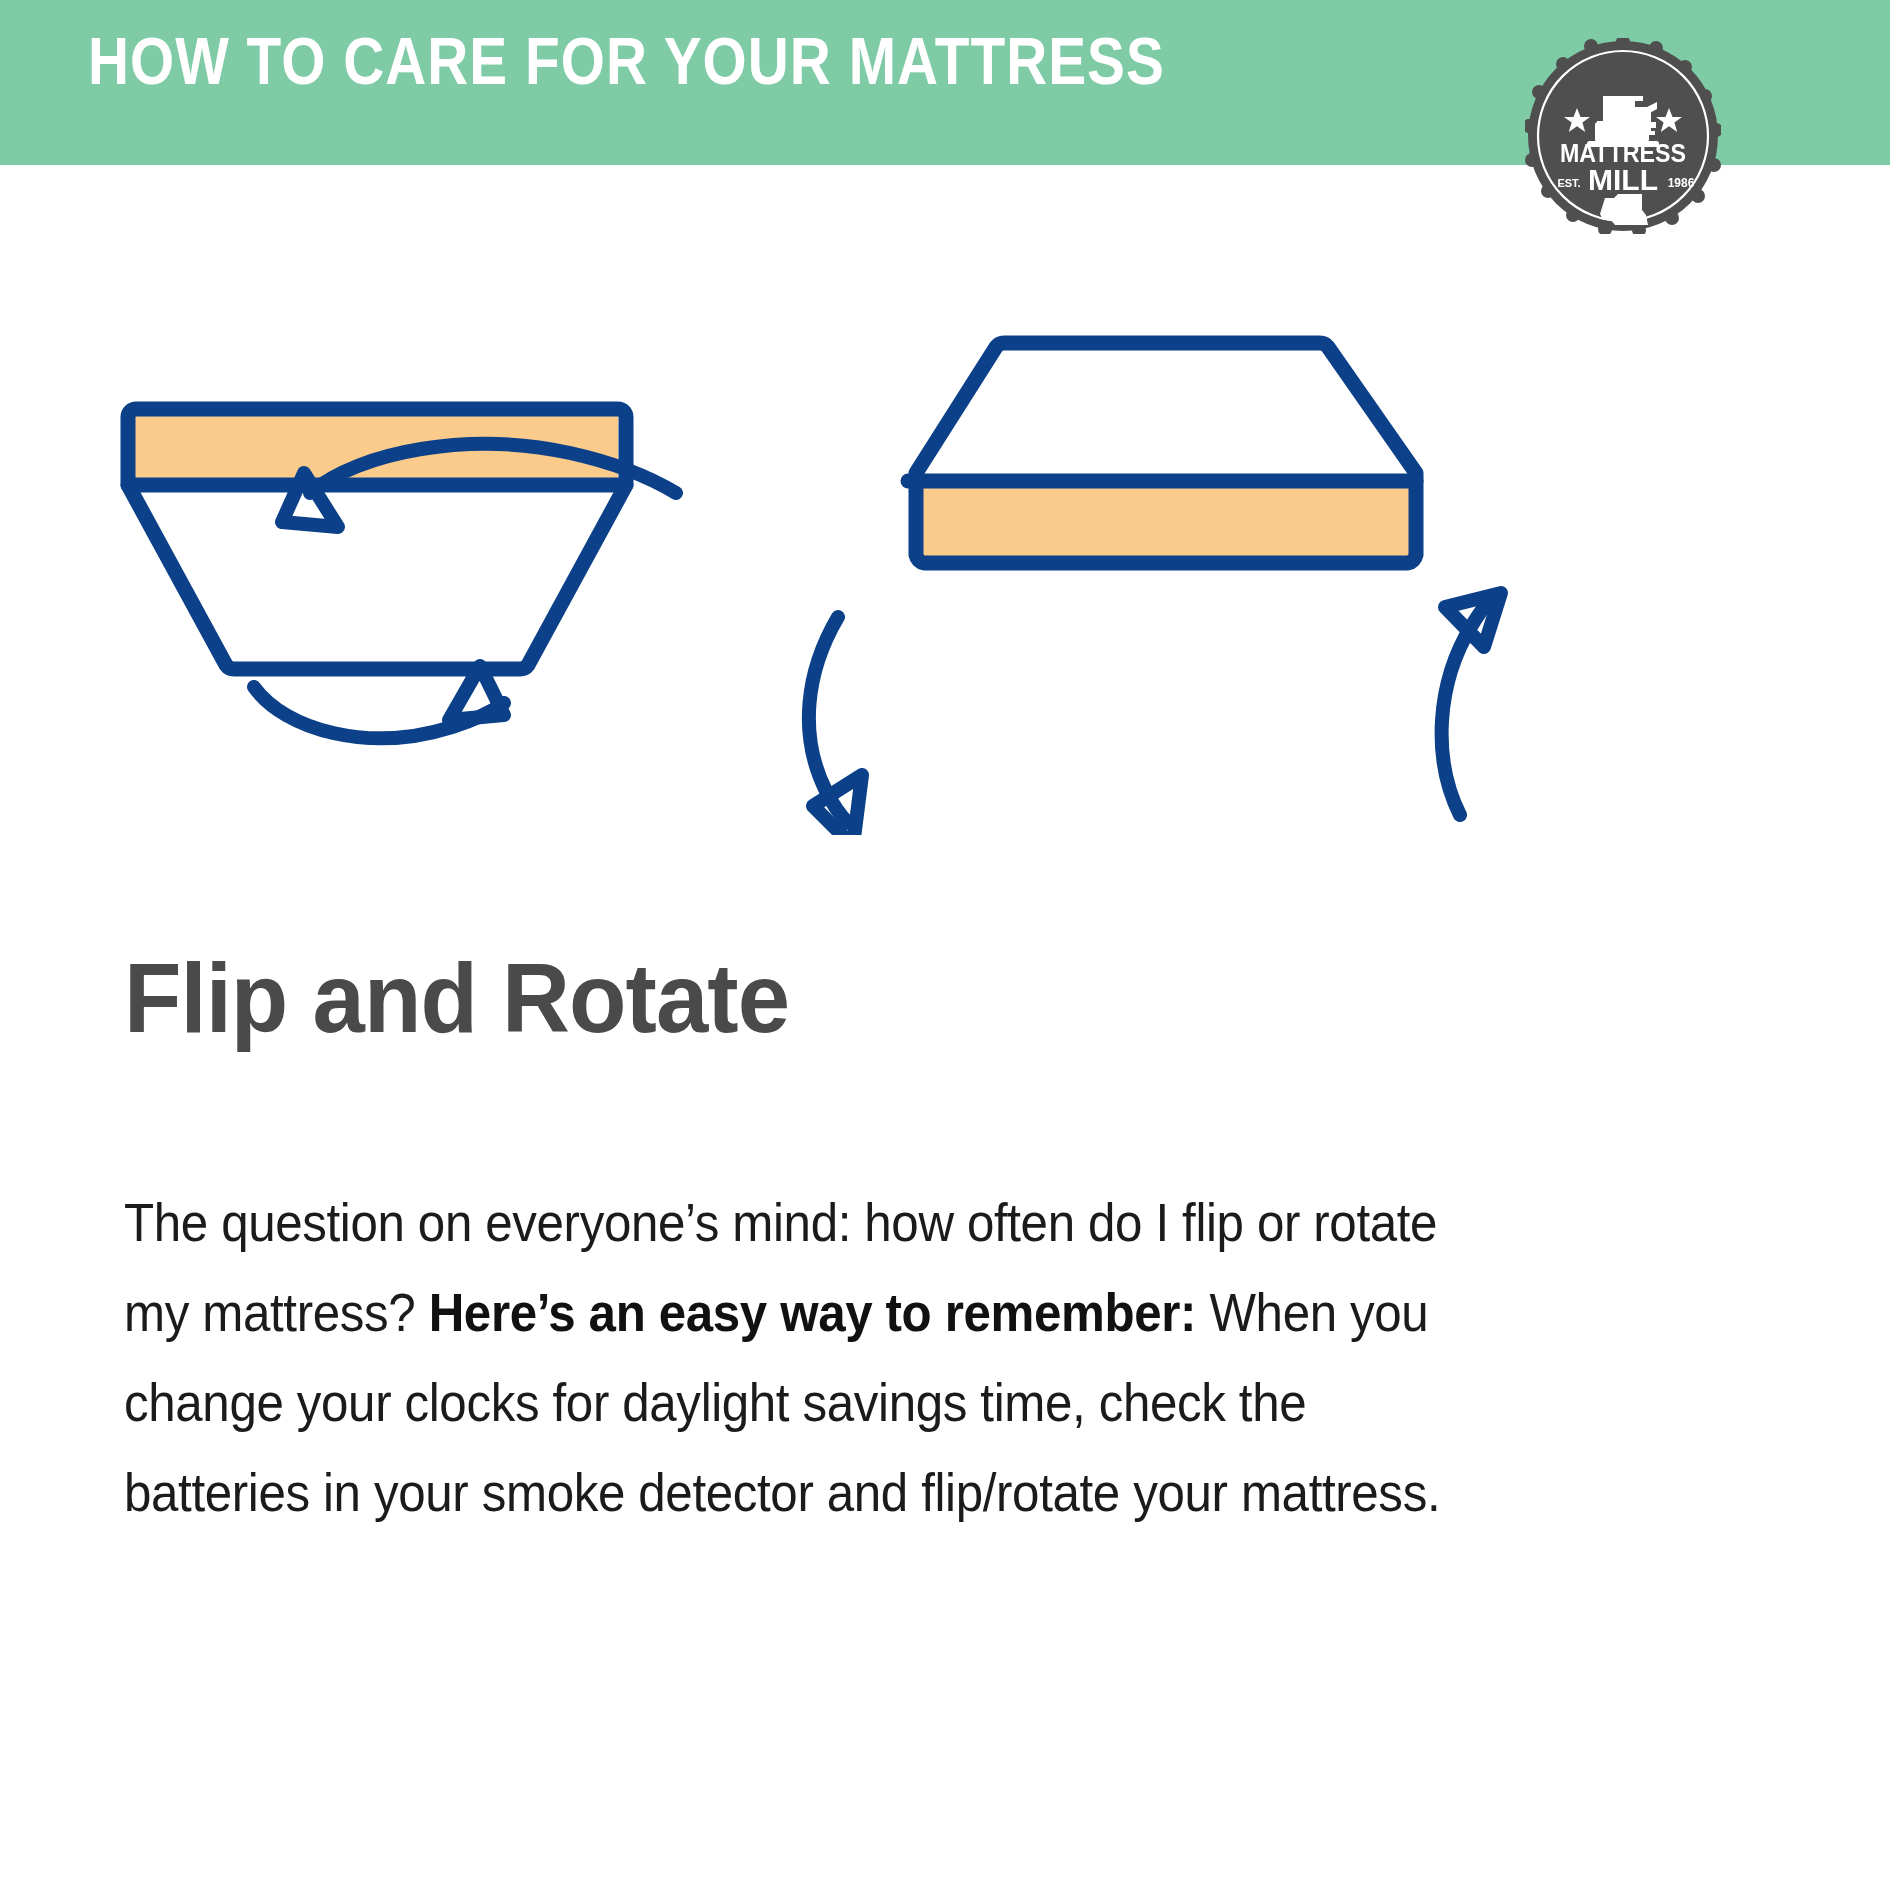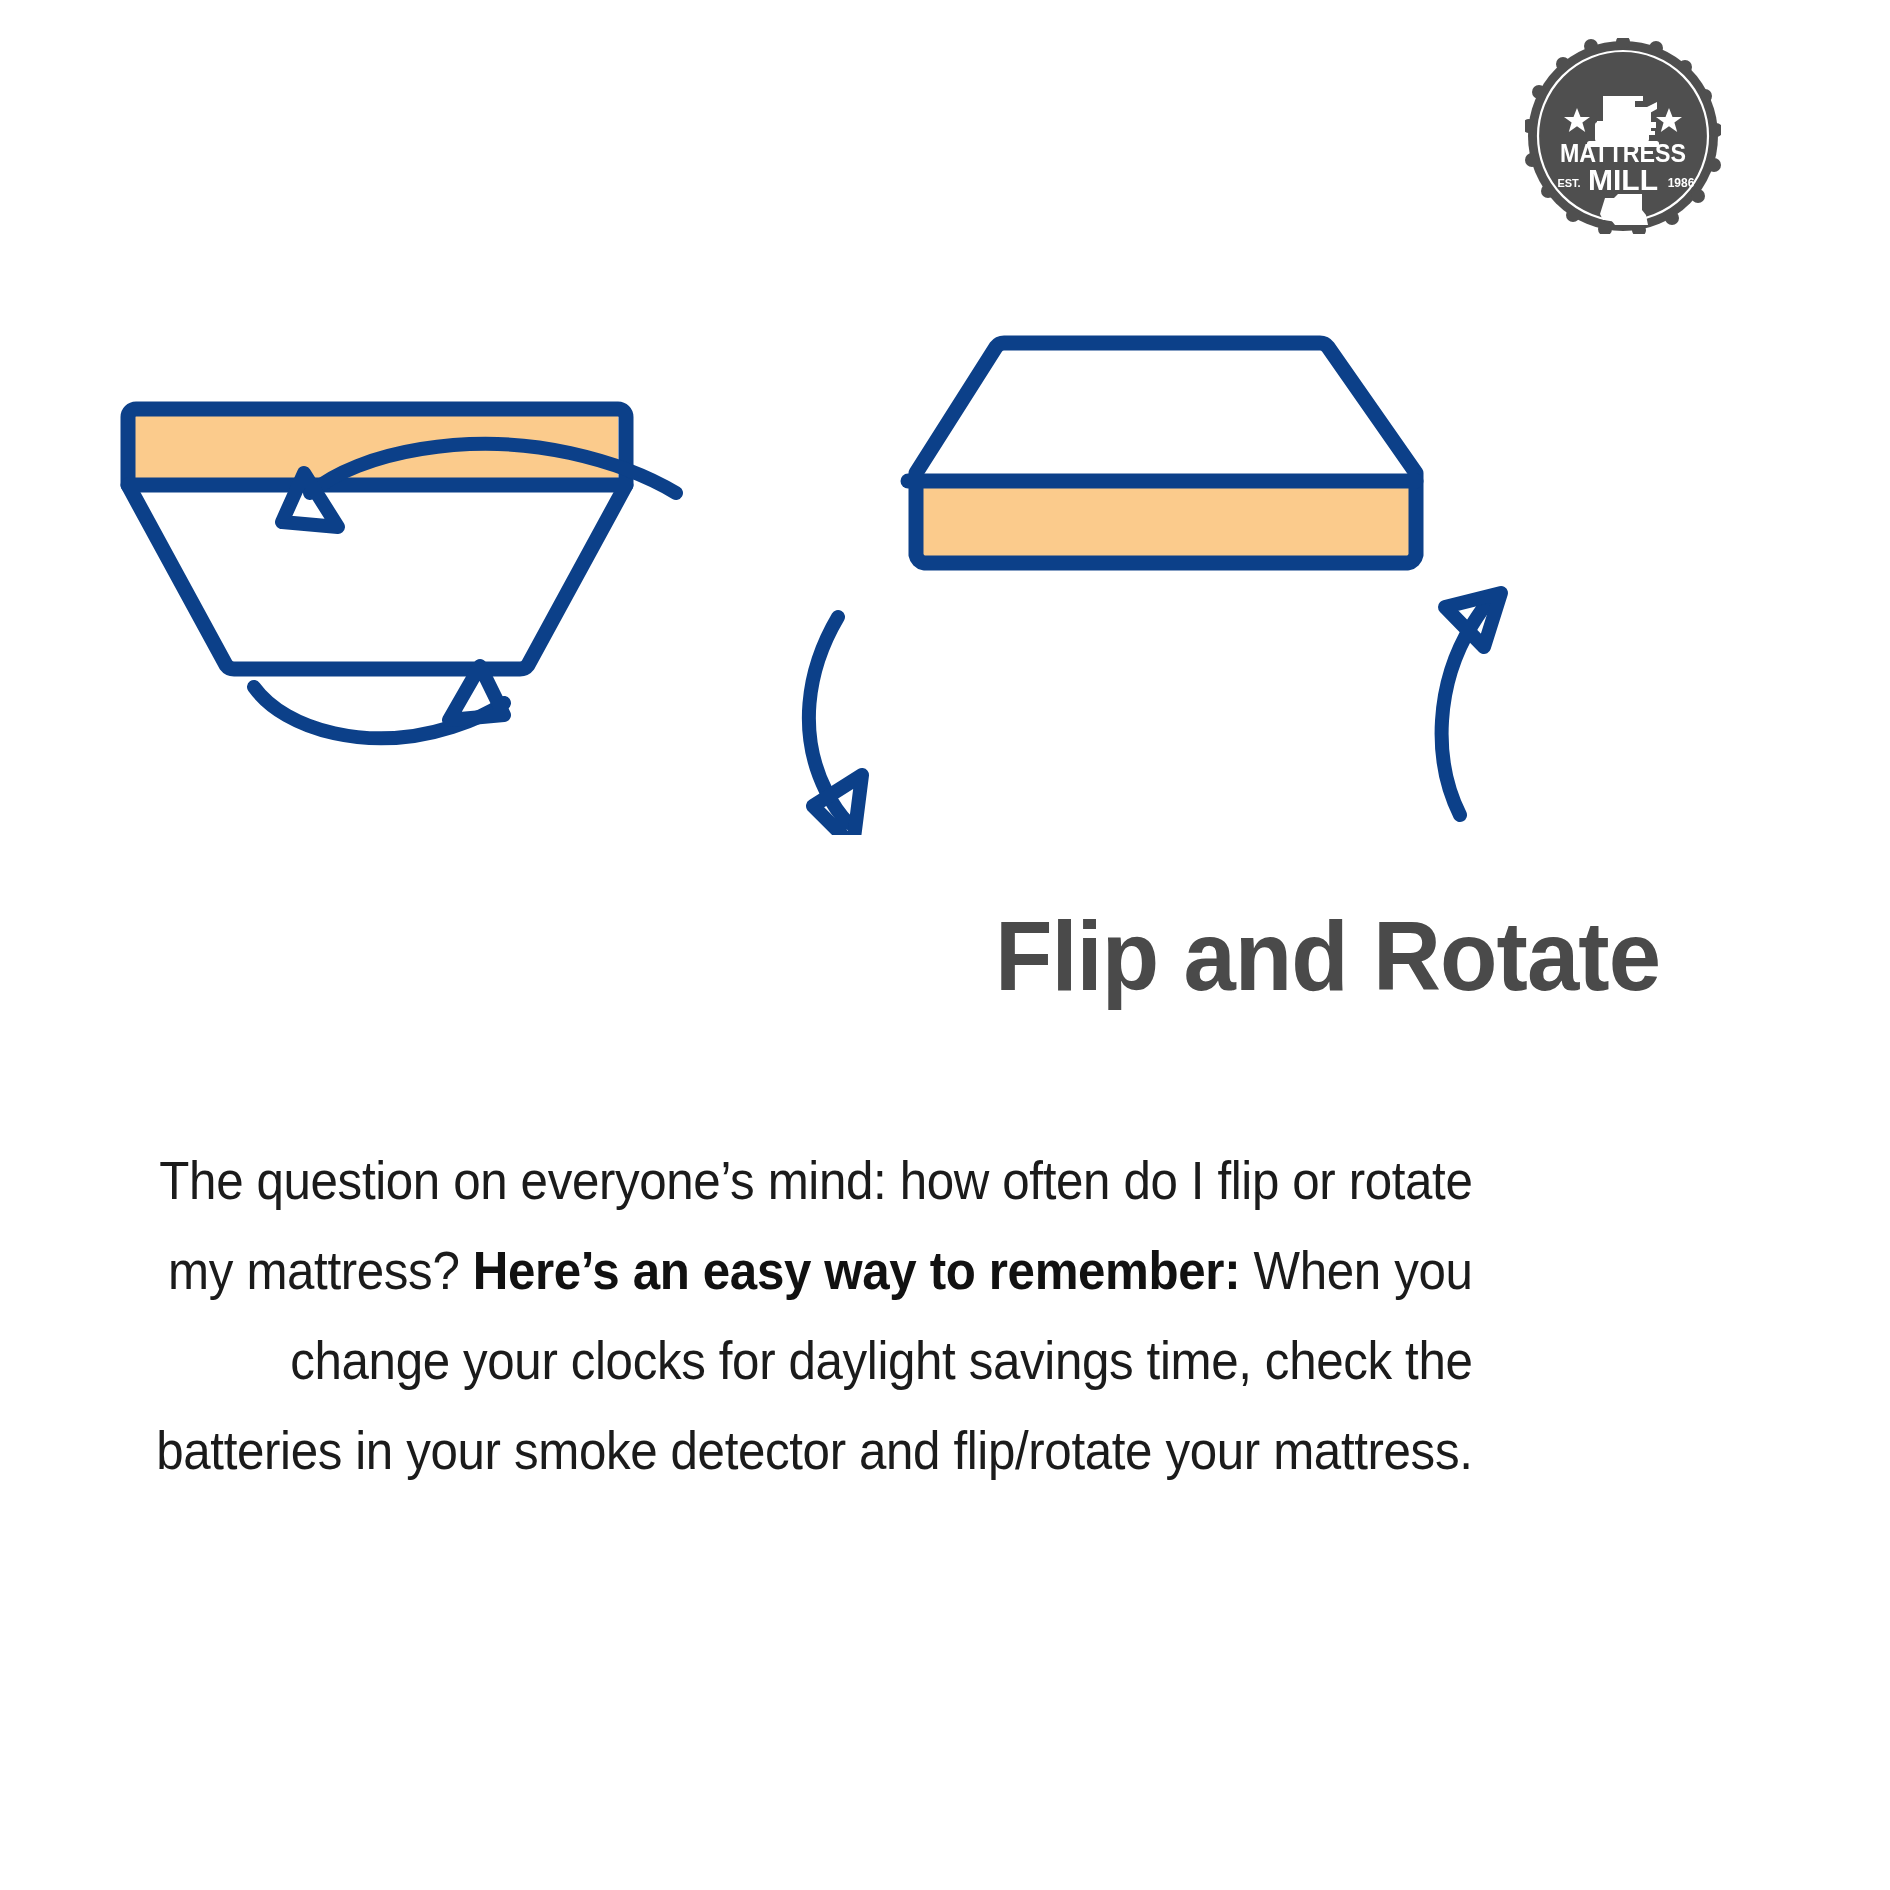--- a/index.html
+++ b/index.html
@@ -60,23 +60,22 @@
     left: 0;
     top: 175px;
     width: 1890px;
     height: 660px;
   }
 
   
   .content {
     position: absolute;
     left: 124px;
-    top: 905px;
+    top: 947px;
     width: 1600px;
-    text-align: right;
   }
 
   .page-heading {
     font-family: "Liberation Sans", sans-serif;
     font-size: 98px;
     font-weight: 700;
     color: #4a4a4a;
     letter-spacing: -1px;
     line-height: 1.05;
     transform: scaleX(0.96);
@@ -100,20 +99,23 @@
   .body-copy .emph {
     font-weight: 700;
     color: #111111;
   }
 </style>
 </head>
 <body>
 
 <div class="page">
 
+  <div class="header-bar">
+    <div class="header-title">HOW TO CARE FOR YOUR MATTRESS</div>
+  </div>
 
   <div class="logo-badge">
     <svg viewBox="0 0 196 196" width="196" height="196" aria-hidden="true">
 
       <g>
         <circle cx="98" cy="98" r="95" fill="#4f4f4f"></circle>
         <g fill="#4f4f4f">
           <circle cx="98" cy="4" r="7"></circle>
             <circle cx="131" cy="10" r="7"></circle>
           <circle cx="160" cy="29" r="7"></circle>

